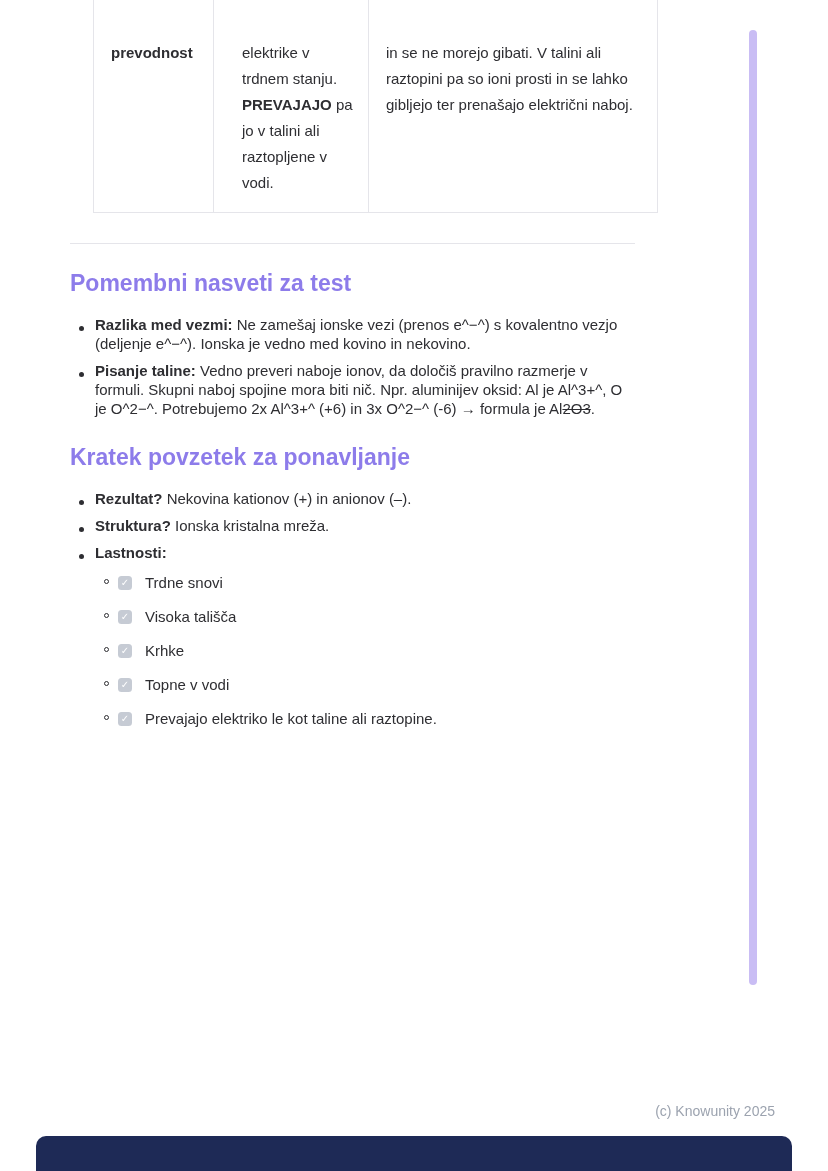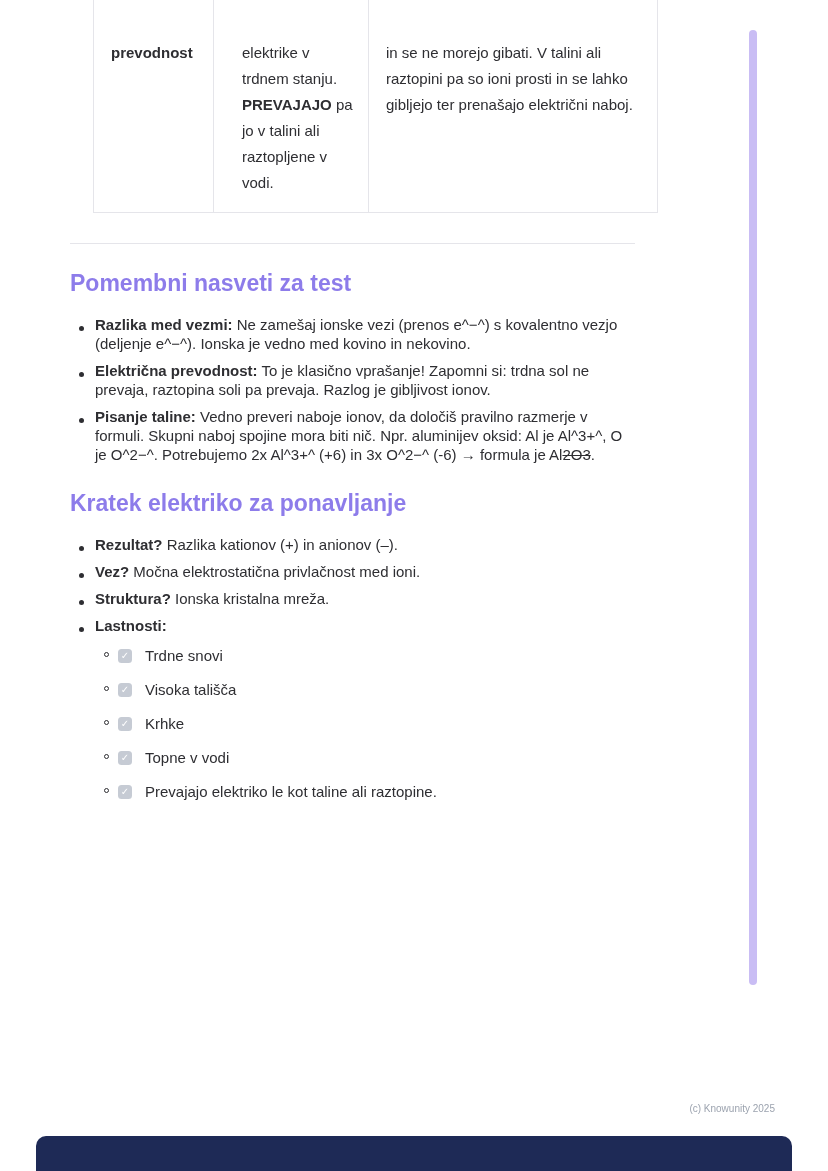--- a/index.html
+++ b/index.html
@@ -39,21 +39,21 @@
   ul.checklist { list-style:none; margin:2px 0 0; padding:0 0 0 34px; }
   ul.checklist li { display:flex; align-items:flex-start; margin-bottom:8px; line-height:26px; }
   .circle { flex:none; width:5px; height:5px; border:1.5px solid #2e2e32; border-radius:50%; margin-top:9px; }
   .checkbox {
     flex:none; width:14px; height:14px; background:#c6cbd4; border-radius:3.5px;
     margin:6px 0 0 9px; color:#ffffff; font-size:10px; line-height:14px;
     text-align:center; font-weight:700;
   }
   .check-label { margin-left:13px; }
 
-  .credit { position:absolute; top:1103px; right:53px; font-size:10px; color:#9ca3af; }
+  .credit { position:absolute; top:1103px; right:53px; font-size:14px; color:#9ca3af; }
   .scrollbar { position:absolute; left:749px; top:30px; width:8px; height:955px;
     border-radius:4px; background:var(--scrollbar,#c9bdf4); }
   .next-page { position:absolute; left:36px; top:1136px; width:756px; height:35px;
     background:var(--next_page,#1e2a56); border-radius:10px 10px 0 0; }
 </style>
 </head>
 <body>
 
 <div class="content">
 
@@ -77,38 +77,30 @@
 
   <h2 class="heading">Pomembni nasveti za test</h2>
 
   <ul class="bullets">
     <li>
       <span class="dot"></span>
       <span class="li-text"><b>Razlika med vezmi:</b><span> Ne zamešaj ionske vezi (prenos e^−^) s kovalentno vezjo (deljenje e^−^). Ionska je vedno med kovino in nekovino.</span></span>
     </li>
     <li>
       <span class="dot"></span>
-      <span class="li-text"><b>Električna prevodnost:</b><span> To je klasično vprašanje! Zapomni si: trdna sol ne prevaja, raztopina soli pa prevaja. Razlog je gibljivost ionov.</span></span>
-    </li>
-    <li>
-      <span class="dot"></span>
       <span class="li-text"><b>Pisanje taline:</b><span> Vedno preveri naboje ionov, da določiš pravilno razmerje v formuli. Skupni naboj spojine mora biti nič. Npr. aluminijev oksid: Al je Al^3+^, O je O^2−^. Potrebujemo 2x Al^3+^ (+6) in 3x O^2−^ (-6) → formula je Al</span><s>2O3</s><span>.</span></span>
     </li>
   </ul>
 
-  <h2 class="heading">Kratek elektriko za ponavljanje</h2>
+  <h2 class="heading">Kratek povzetek za ponavljanje</h2>
 
   <ul class="bullets">
     <li>
       <span class="dot"></span>
-      <span class="li-text"><b>Rezultat?</b><span> Razlika kationov (+) in anionov (–).</span></span>
-    </li>
-    <li>
-      <span class="dot"></span>
-      <span class="li-text"><b>Vez?</b><span> Močna elektrostatična privlačnost med ioni.</span></span>
+      <span class="li-text"><b>Rezultat?</b><span> Nekovina kationov (+) in anionov (–).</span></span>
     </li>
     <li>
       <span class="dot"></span>
       <span class="li-text"><b>Struktura?</b><span> Ionska kristalna mreža.</span></span>
     </li>
     <li>
       <span class="dot"></span>
       <span class="li-text"><b>Lastnosti:</b><span></span></span>
     </li>
   </ul>

